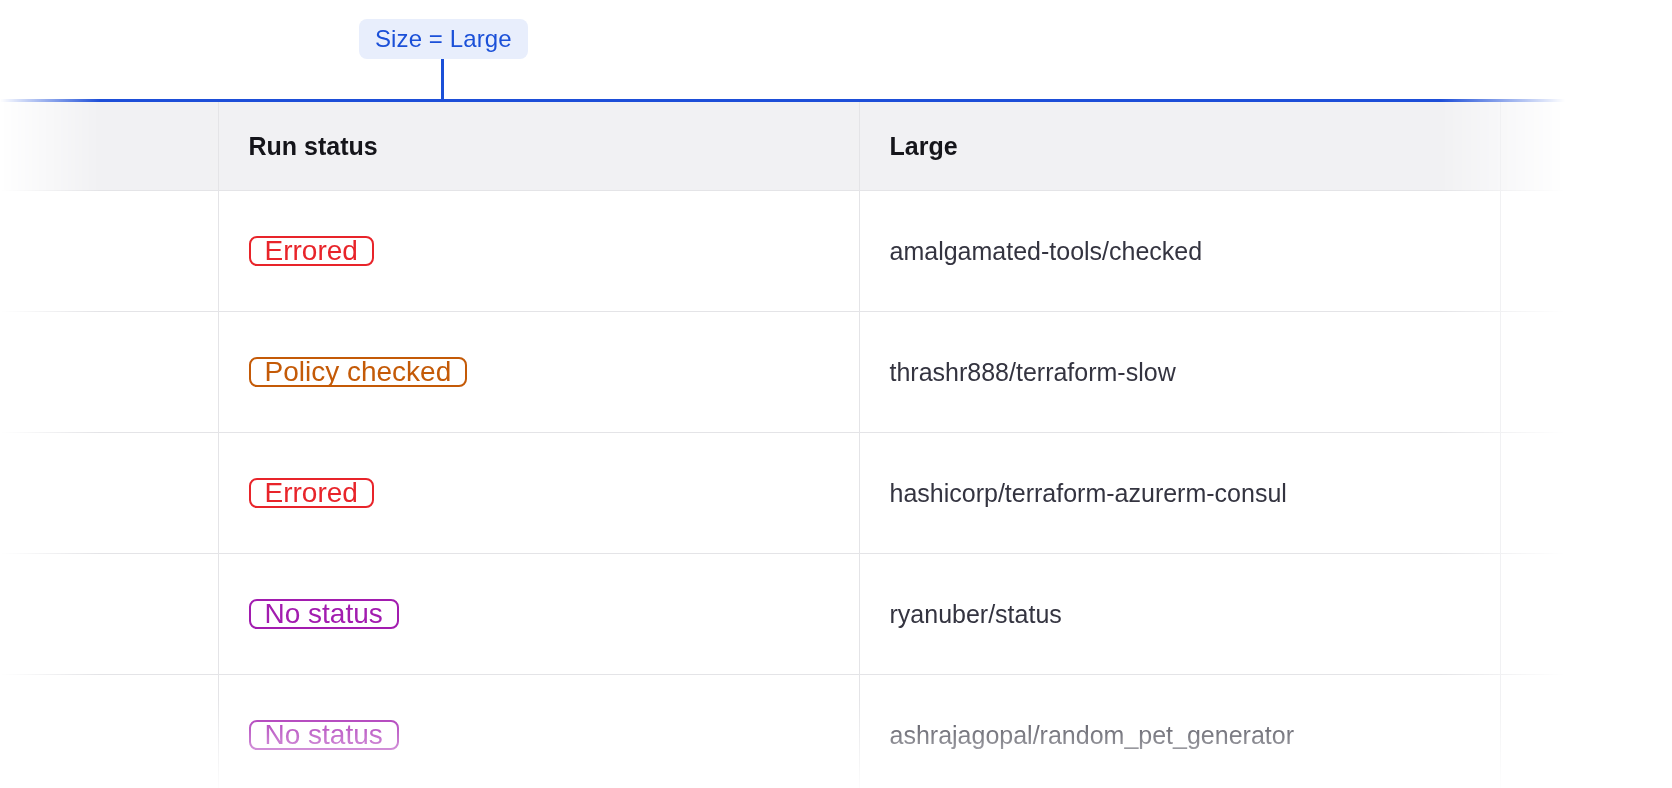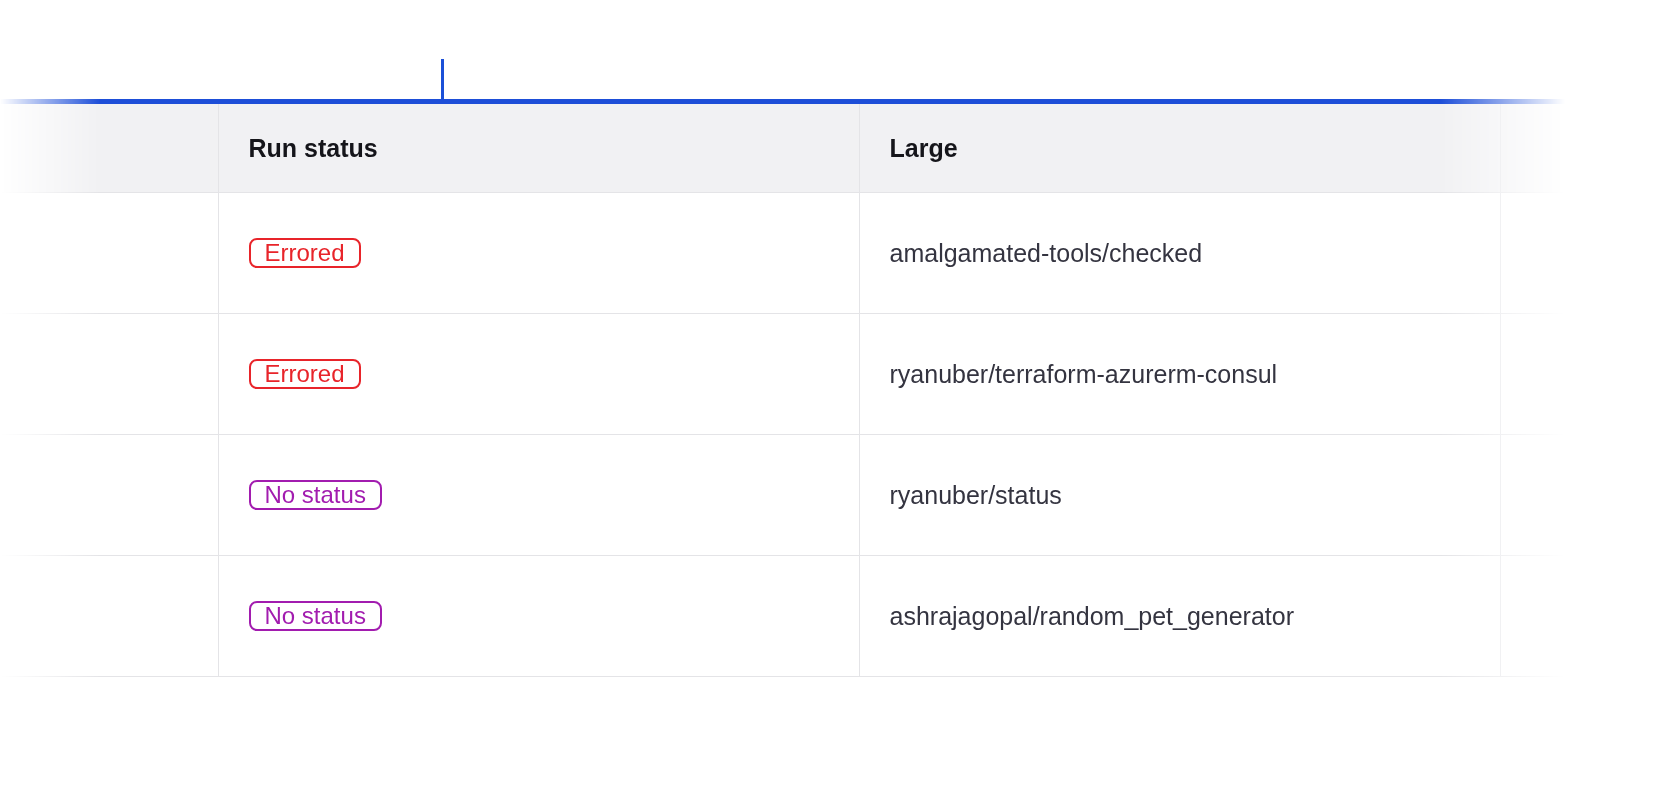--- a/index.html
+++ b/index.html
@@ -93,21 +93,21 @@
     padding: 0;
     text-align: left;
     vertical-align: middle;
   }
   table.runs th:last-child,
   table.runs td:last-child { border-right: none; }
 
   table.runs thead th {
     background: #f1f1f3;
     height: 88px;
-    border-top: 5px solid #1d4ed8;
+    border-top: 3px solid #1d4ed8;
     font-size: 25px;
     font-weight: bold;
     color: #15151a;
     padding-left: 30px;
   }
   table.runs thead th.gutter-head { padding-left: 0; }
 
   table.runs tbody td {
     height: 120px;
     font-size: 25px;
@@ -117,34 +117,35 @@
   table.runs tbody td.gutter-cell { padding-left: 0; }
 
   .badge {
     display: inline-flex;
     align-items: center;
     justify-content: center;
     height: 30px;
     padding: 0 14px;
     border-radius: 8px;
     border: 2px solid currentColor;
-    font-size: 24px;
+    font-size: 28px;
     line-height: 1;
     box-sizing: border-box;
     white-space: nowrap;
   }
   .badge.errored        { color: #e8242a; }
   .badge.policy-checked { color: #c45a07; }
   .badge.no-status      { color: #a21caf; }
 </style>
 </head>
 <body>
 
 <div id="stage">
 
+  <div class="callout">Size = Large</div>
   <div class="connector"></div>
   <div class="connector-dot"></div>
 
   <div class="table-wrap">
     <table class="runs">
       <colgroup>
         <col class="c-gutter">
           <col class="c-status">
           <col class="c-repo">
           <col class="c-tail">
@@ -159,22 +160,28 @@
       </thead>
       <tbody id="tbody">
           <tr>
             <td class="gutter-cell"></td>
             <td><span class="badge errored">Errored</span></td>
             <td><span>amalgamated-tools/checked</span></td>
             <td></td>
           </tr>
           <tr>
             <td class="gutter-cell"></td>
+            <td><span class="badge policy-checked">Policy checked</span></td>
+            <td><span>thrashr888/terraform-slow</span></td>
+            <td></td>
+          </tr>
+          <tr>
+            <td class="gutter-cell"></td>
             <td><span class="badge errored">Errored</span></td>
-            <td><span>ryanuber/terraform-azurerm-consul</span></td>
+            <td><span>hashicorp/terraform-azurerm-consul</span></td>
             <td></td>
           </tr>
           <tr>
             <td class="gutter-cell"></td>
             <td><span class="badge no-status">No status</span></td>
             <td><span>ryanuber/status</span></td>
             <td></td>
           </tr>
           <tr>
             <td class="gutter-cell"></td>

